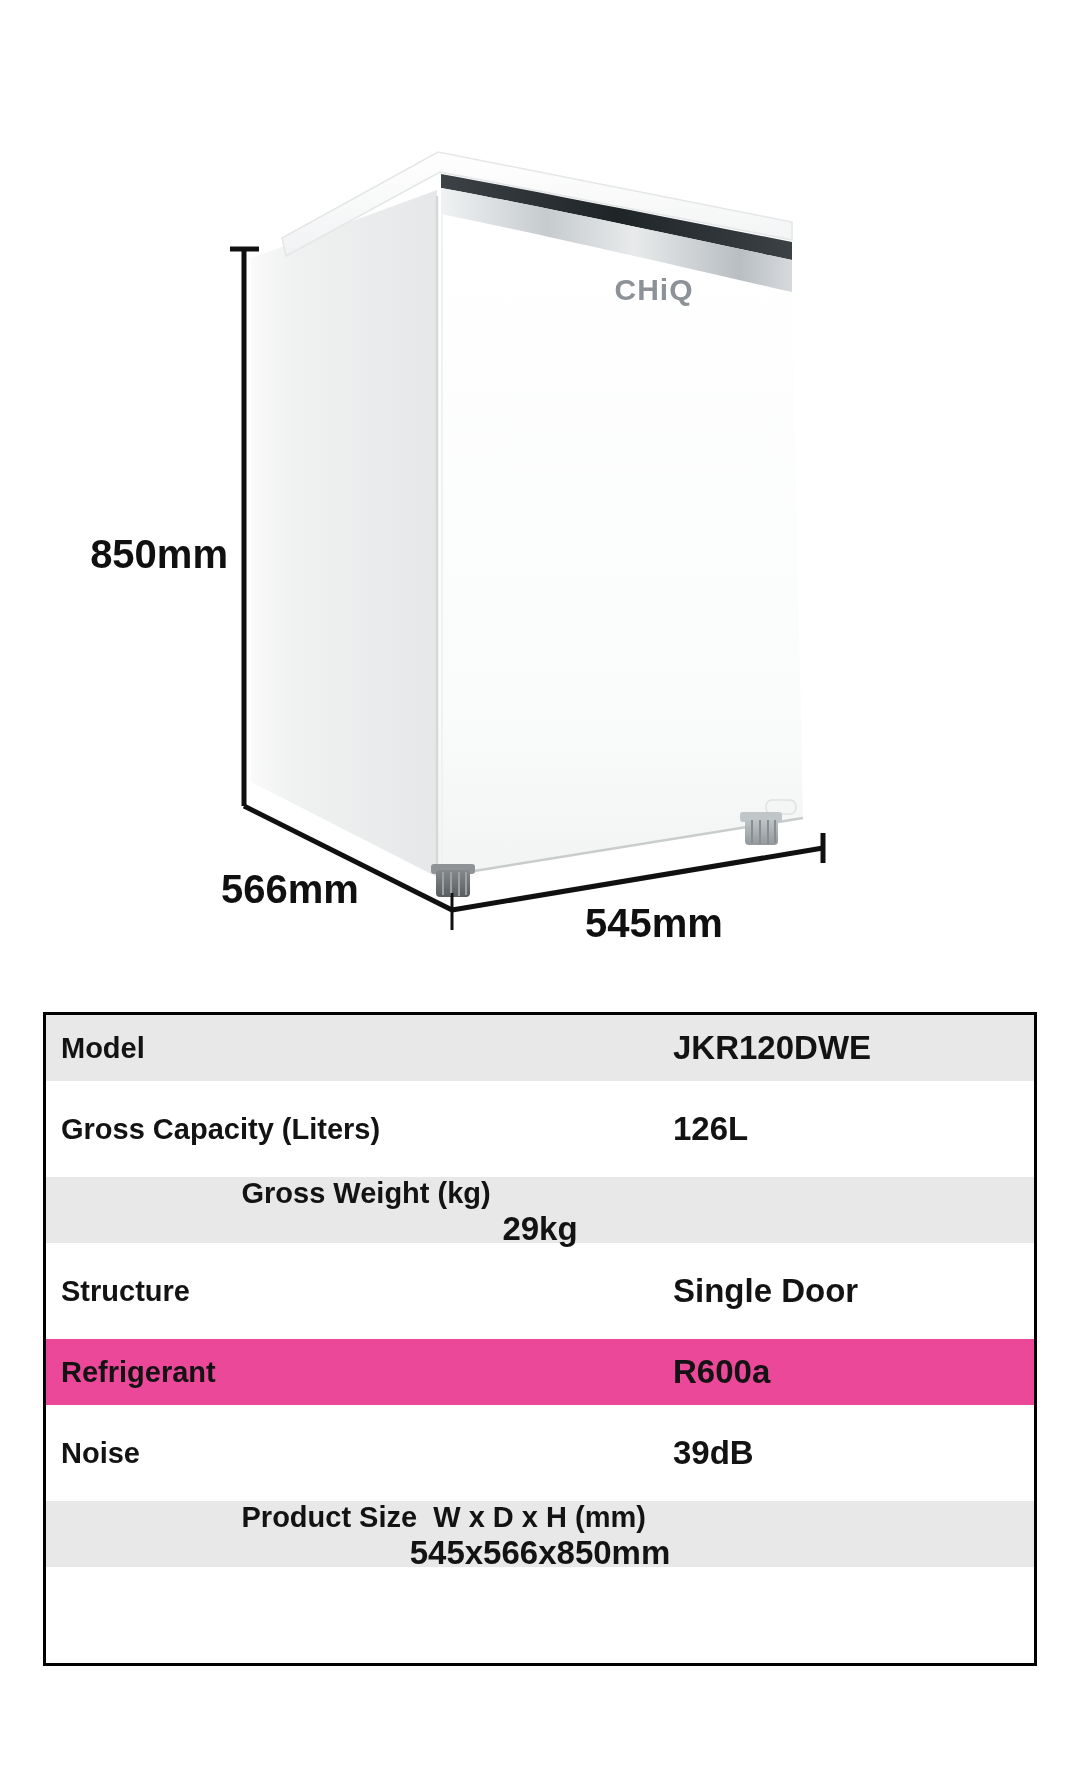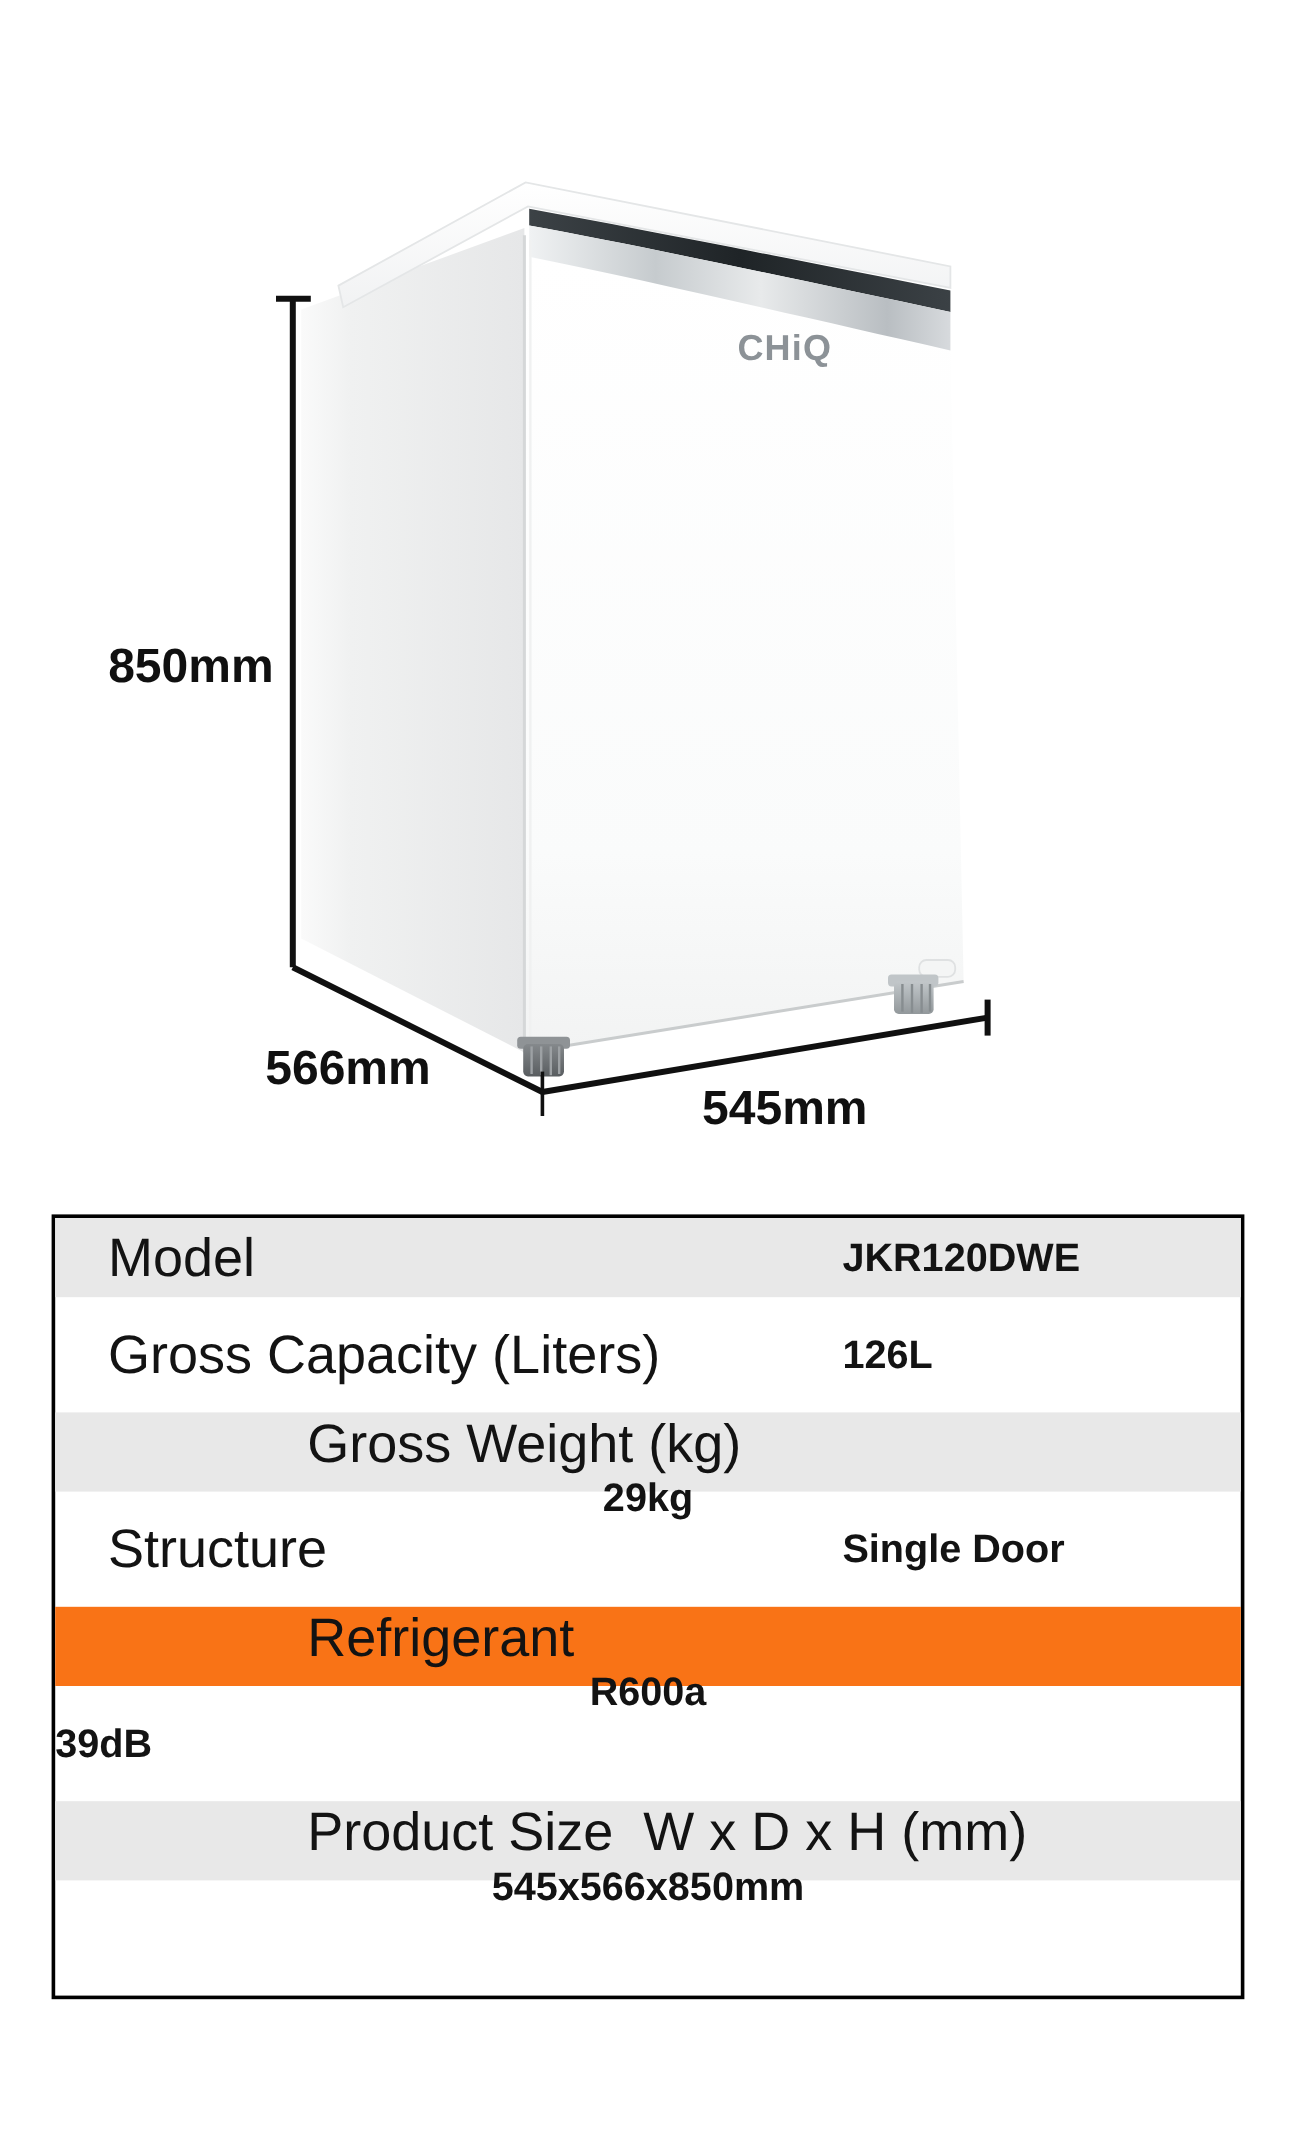--- a/index.html
+++ b/index.html
@@ -11,22 +11,22 @@
   .dim-label{font-family:"Liberation Sans",sans-serif;font-weight:700;font-size:40px;fill:#101010;}
   .logo-text{font-family:"Liberation Sans",sans-serif;font-weight:700;font-size:30px;fill:#8c9297;letter-spacing:1px;}
   .spec-table{
     position:absolute;left:43px;top:1012px;width:994px;
     border:3px solid #000000;box-sizing:border-box;background:#ffffff;
   }
   .spec-row{display:flex;align-items:center;}
   .spec-row.short{height:66px;}
   .spec-row.tall{height:96px;align-items:center;}
   .spec-label{
-    padding-left:44px;width:612px;box-sizing:content-box;
-    font-size:45px;font-weight:400;color:#131313;white-space:pre;
+    padding-left:15px;width:612px;box-sizing:content-box;
+    font-size:29px;font-weight:700;color:#131313;white-space:pre;
   }
   .spec-value{font-size:33px;font-weight:700;color:#131313;white-space:pre;}
 </style>
 </head>
 <body>
 
 <div class="page">
 
   <svg class="figure-svg" width="1080" height="985" viewBox="0 0 1080 985">
     <defs>
@@ -128,25 +128,26 @@
       <div class="spec-value">126L</div>
     </div>
       <div class="spec-row short" style="background: rgb(232, 232, 232); flex-direction: column;">
       <div class="spec-label">Gross Weight (kg)</div>
       <div class="spec-value">29kg</div>
     </div>
       <div class="spec-row tall">
       <div class="spec-label">Structure</div>
       <div class="spec-value">Single Door</div>
     </div>
-      <div class="spec-row short" style="background: #f97316; flex-direction: column;">
+      <div class="spec-row short" style="background: #ec4899;">
       <div class="spec-label">Refrigerant</div>
       <div class="spec-value">R600a</div>
     </div>
       <div class="spec-row tall">
+      <div class="spec-label">Noise</div>
       <div class="spec-value">39dB</div>
     </div>
       <div class="spec-row short" style="background: rgb(232, 232, 232); flex-direction: column;">
       <div class="spec-label">Product Size  W x D x H (mm)</div>
       <div class="spec-value">545x566x850mm</div>
     </div>
       <div class="spec-row tall">
     </div>
     </div>
 

